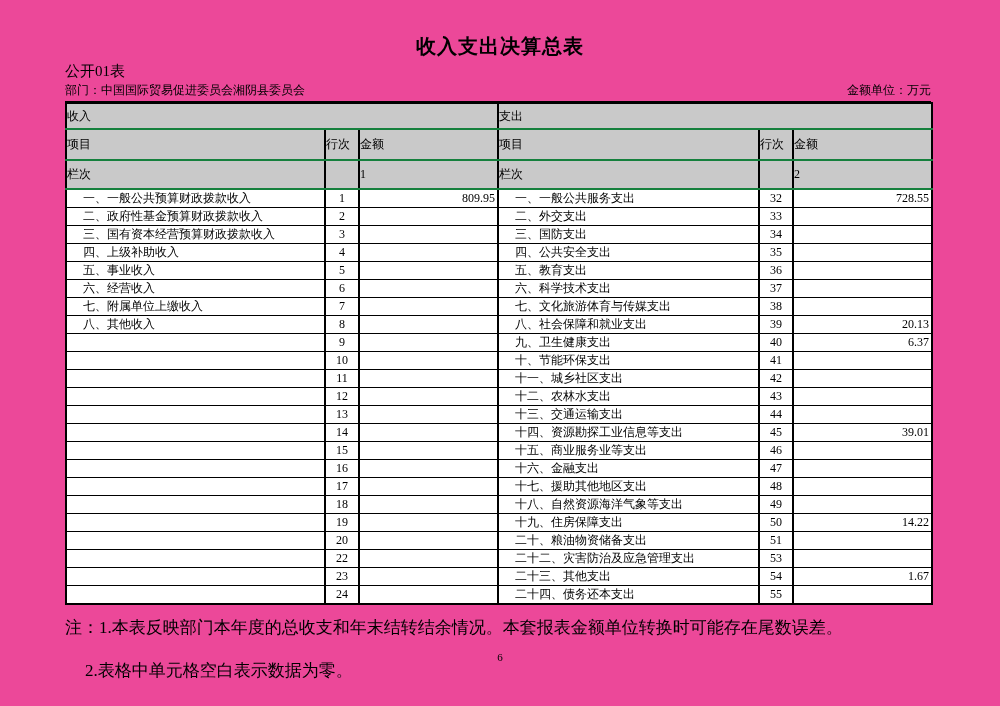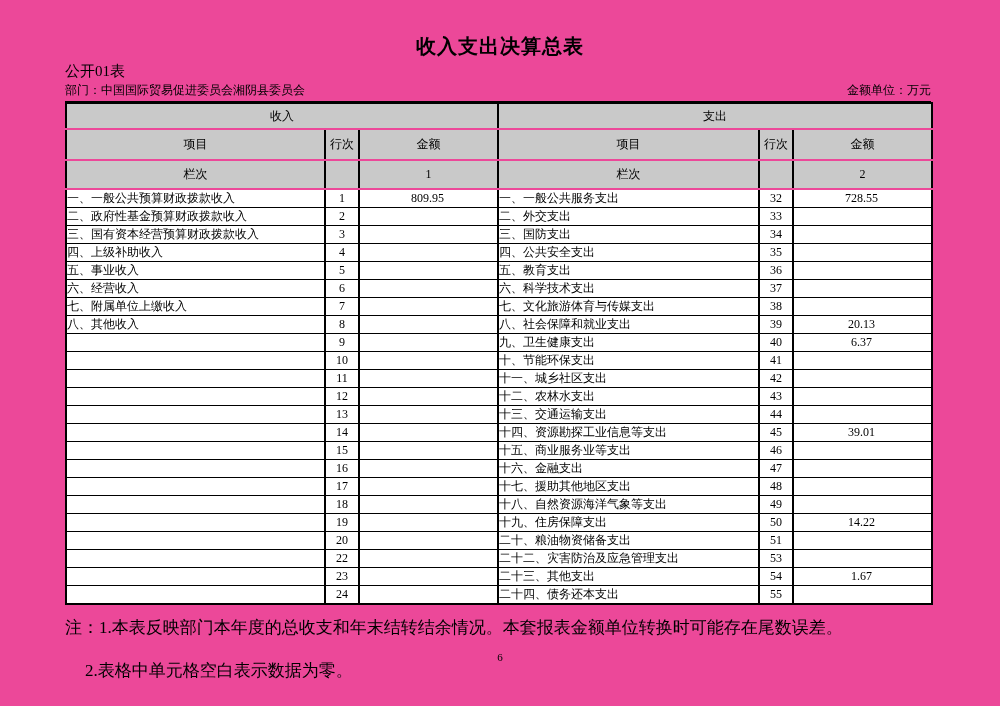--- a/index.html
+++ b/index.html
@@ -51,31 +51,30 @@
     border-left: 2px solid #000;
     border-right: 2px solid #000;
     border-top: 1px solid #000;
     border-bottom: 1px solid #000;
     overflow: hidden;
     white-space: nowrap;
     vertical-align: middle;
   }
   .decision-table thead td {
     background: #c9c9c9;
-    text-align: center;
-    border-bottom: 2px solid #ec4899;
+    border-bottom: 2px solid #15803d;
   }
   tr.sec-row { height: 26px; }
   tr.colhdr-row { height: 31px; }
   tr.colidx-row { height: 29px; }
   .decision-table tbody tr { height: 18px; }
   .decision-table tbody td { background: #fff; }
-  .decision-table td.item { text-align: left; padding-left: 0; }
+  .decision-table td.item { text-align: left; padding-left: 16px; }
   .decision-table td.rowno { text-align: center; }
-  .decision-table td.amount { text-align: center; padding-right: 2px; }
+  .decision-table td.amount { text-align: right; padding-right: 2px; }
 
   .notes {
     position: absolute;
     top: 620px; left: 65px; width: 880px;
     font-size: 17px;
     line-height: 15px;
   }
   .notes .note-line-2 { padding-left: 20px; margin-top: 28px; }
   .page-number {
     position: absolute;

